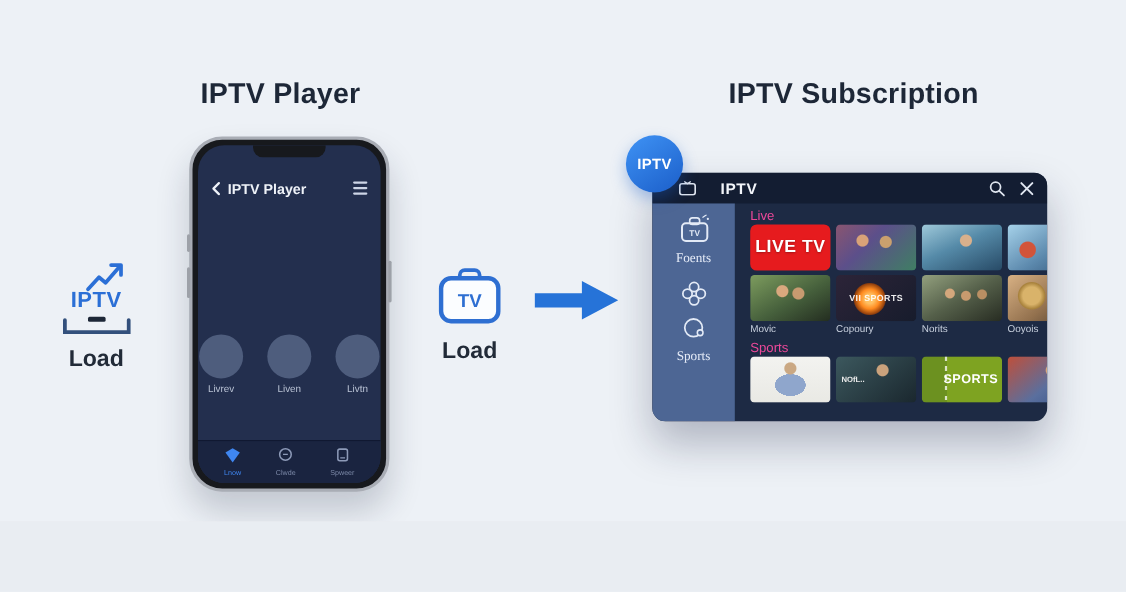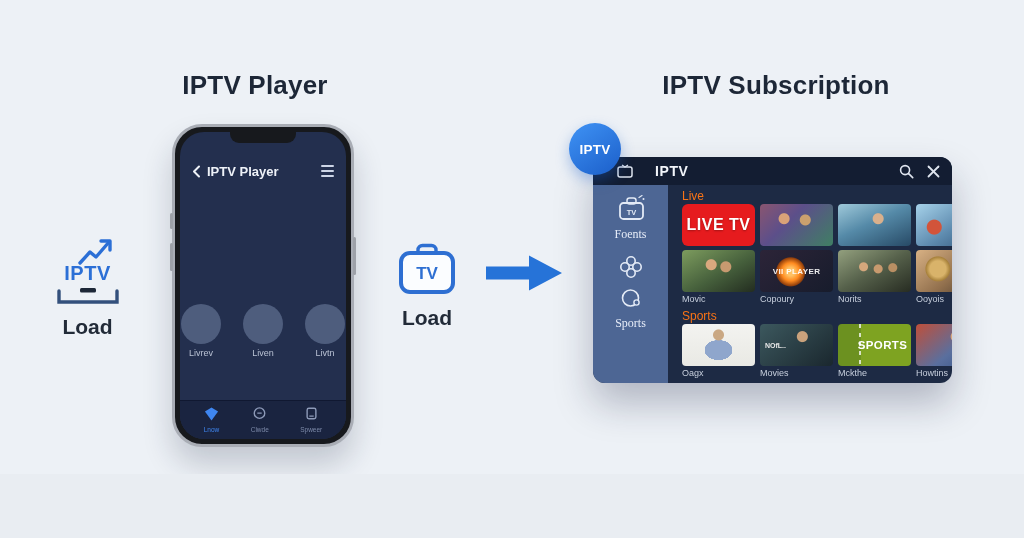--- a/index.html
+++ b/index.html
@@ -48,21 +48,21 @@
   
   .window{position:absolute;left:593px;top:157px;width:359px;height:226px;border-radius:12px;background:#1d2a44;overflow:hidden;box-shadow:0 20px 38px rgba(20,30,60,.28);}
   .win-header{height:28px;background:#131d32;display:flex;align-items:center;padding:0 12px;}
   .win-title{font-size:14px;font-weight:700;color:#f2f5fa;letter-spacing:.6px;margin-left:22px;}
   .win-icons{margin-left:auto;display:flex;align-items:center;gap:13px;}
   .win-body{display:flex;height:198px;}
   .w-sidebar{width:75px;background:#4d6694;flex:none;display:flex;flex-direction:column;align-items:center;padding-top:10px;box-sizing:border-box;}
   .sb-label{color:#e6ecf8;font-size:12px;margin-top:4px;font-family:Liberation Serif, serif;}
   .sb-gap1{margin-top:12px;} .sb-gap2{margin-top:6px;}
   .w-content{flex:1;padding:3px 0 0 14px;overflow:hidden;}
-  .sec-head{color:#f97316;font-size:12px;font-weight:400;height:16px;line-height:16px;}
+  .sec-head{color:#ec4899;font-size:12px;font-weight:400;height:16px;line-height:16px;}
   .tile-row{display:flex;gap:5px;width:330px;}
   .tile-row.mt{margin-top:4px;}
   .tile{position:relative;width:73px;height:42px;border-radius:4px;overflow:hidden;flex:none;}
   .label-row{display:flex;gap:5px;width:330px;height:13px;align-items:center;}
   .tile-label{width:73px;flex:none;color:#c7cfdd;font-size:9px;white-space:nowrap;overflow:hidden;}
   .tile.live{background:#e61b1e;display:flex;align-items:center;justify-content:center;border-radius:6px;}
   .live-text{color:#fff;font-weight:700;font-size:16px;letter-spacing:.5px;text-shadow:0 1px 2px rgba(0,0,0,.3);}
   .tile-text{position:absolute;inset:0;display:flex;align-items:center;justify-content:center;color:#fff;font-weight:700;}
   .txt-comedy{font-size:8px;letter-spacing:.4px;opacity:.92;}
   .txt-nofl{justify-content:flex-start;padding-left:5px;font-size:7px;color:#e9e9e9;box-sizing:border-box;}
@@ -231,21 +231,21 @@
               <span class="live-text">LIVE TV</span>
             </div>
           <div class="tile p2"></div>
           <div class="tile p3"></div>
           <div class="tile p4"></div>
         </div>
 
         <div class="tile-row mt">
           <div class="tile p5"></div>
           <div class="tile p6">
-              <span class="tile-text txt-comedy">VII PLAYER</span>
+              <span class="tile-text txt-comedy">VII SPORTS</span>
             </div>
           <div class="tile p7"></div>
           <div class="tile p8"></div>
         </div>
         <div class="label-row">
           <div class="tile-label">Movic</div>
           <div class="tile-label">Copoury</div>
           <div class="tile-label">Norits</div>
           <div class="tile-label">Ooyois</div>
         </div>
@@ -253,26 +253,20 @@
         <div class="sec-head" style="margin-top:3px;">Sports</div>
         <div class="tile-row">
           <div class="tile s1"></div>
           <div class="tile s2">
               <span class="tile-text txt-nofl">NOfL..</span>
             </div>
           <div class="tile s3">
               <span class="tile-text txt-sports">SPORTS</span>
             </div>
           <div class="tile s4"></div>
-        </div>
-        <div class="label-row">
-          <div class="tile-label">Oagx</div>
-          <div class="tile-label">Movies</div>
-          <div class="tile-label">Mckthe</div>
-          <div class="tile-label">Howtins</div>
         </div>
       </div>
     </div>
   </div>
 
   <div class="badge">IPTV</div>
 
   <div class="footer-badge">
     <svg width="32" height="32" viewBox="0 0 32 32">
       <polygon points="6,4 28,14 10,29" fill="#2aa974" stroke="#2aa974" stroke-width="5" stroke-linejoin="round"></polygon>

